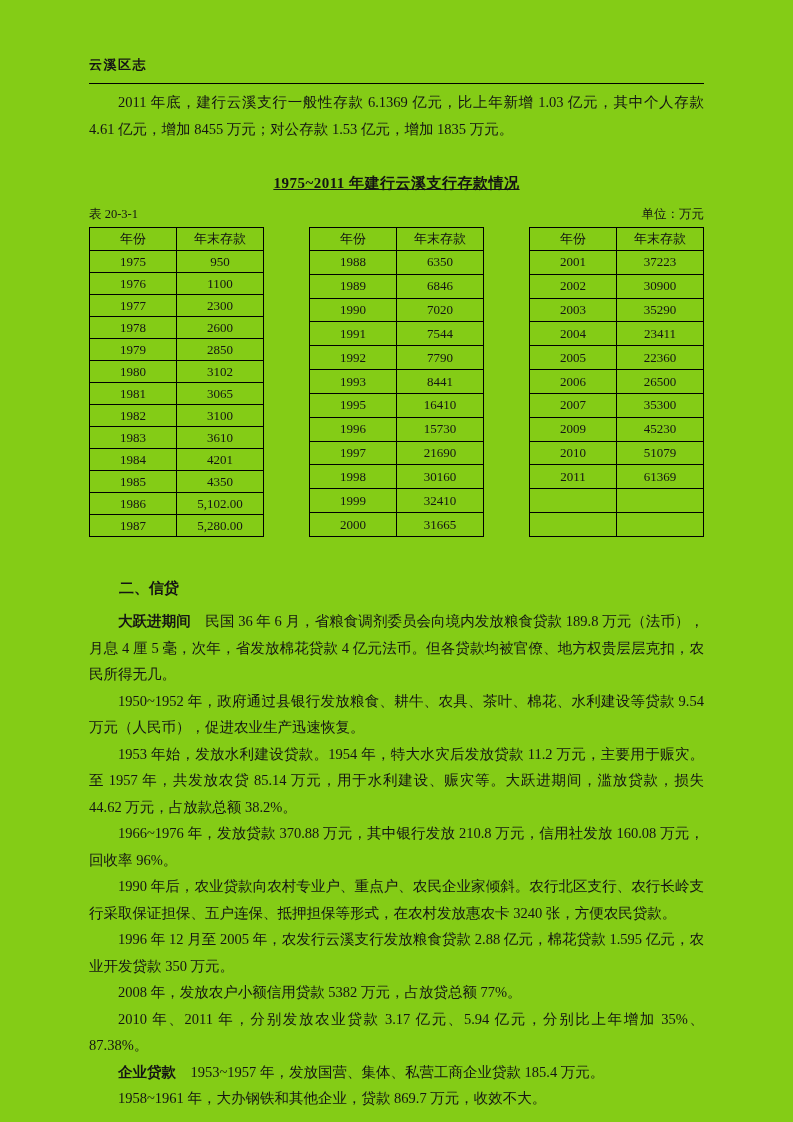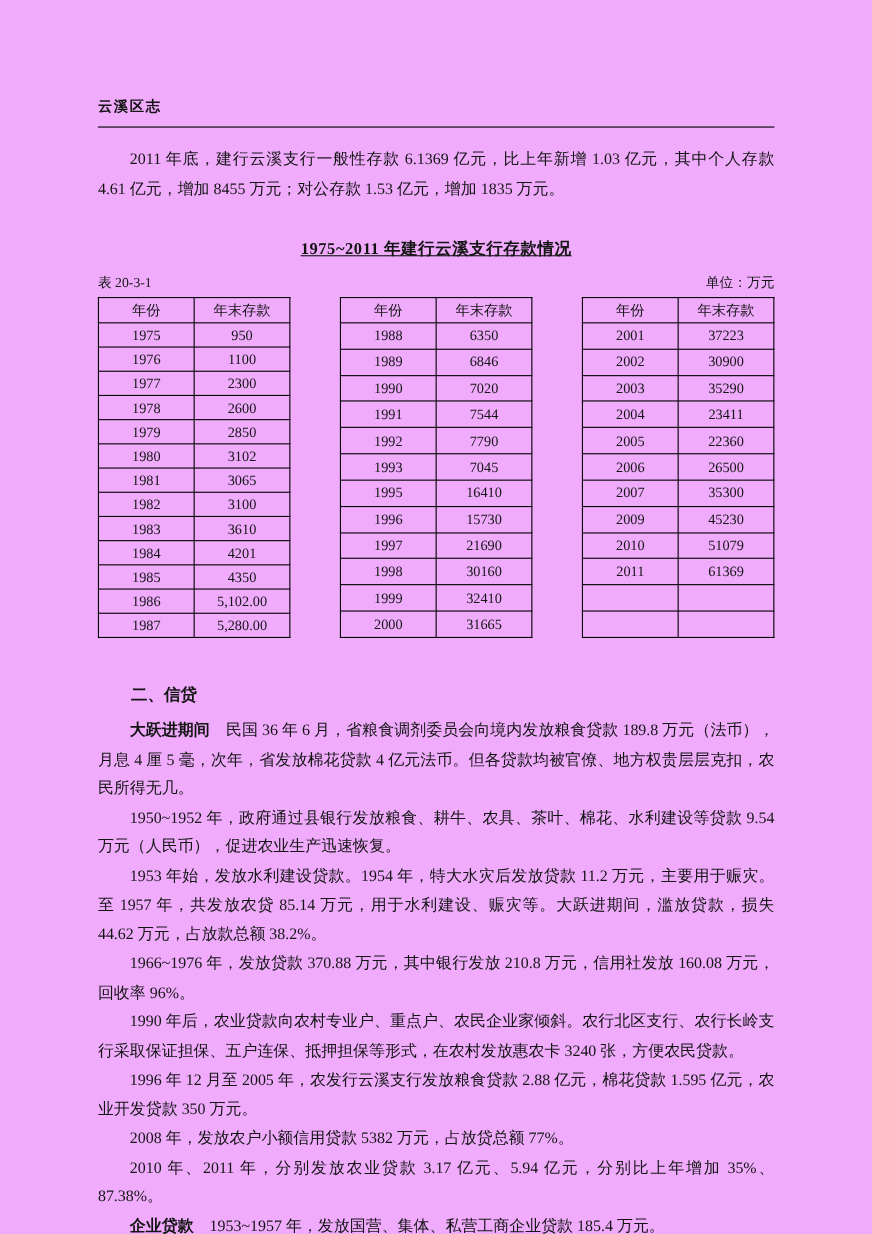--- a/index.html
+++ b/index.html
@@ -3,43 +3,43 @@
 <meta charset="utf-8">
 <style>
   * { margin: 0; padding: 0; box-sizing: border-box; }
   html, body { background: #ffffff; }
   body { width: 793px; font-family: "Liberation Serif", "DejaVu Serif", serif; }
 
   .page {
     position: relative;
     width: 793px;
     height: 1122px;
-    background: #f0abfc;
+    background: #84cc16;
     color: #141414;
-    padding: 88px 89px 0 89px;
+    padding: 56px 89px 0 89px;
     overflow: hidden;
   }
 
   .running-head {
     font-size: 13px;
     font-weight: bold;
     letter-spacing: 1.5px;
   }
   .head-rule {
     border-bottom: 1.8px solid #000;
     margin-top: 9px;
   }
 
   .para {
     font-size: 14.5px;
     line-height: 26.5px;
     text-align: justify;
     text-indent: 2em;
   }
-  .intro { margin-top: 16px; }
+  .intro { margin-top: 5px; }
 
   .table-title {
     margin-top: 32px;
     text-align: center;
     font-size: 15px;
     font-weight: bold;
     letter-spacing: 0.5px;
     text-decoration: underline;
   }
   .table-meta {
@@ -194,21 +194,21 @@
           <tr>
             <td>1991</td>
             <td>7544</td>
           </tr>
           <tr>
             <td>1992</td>
             <td>7790</td>
           </tr>
           <tr>
             <td>1993</td>
-            <td>7045</td>
+            <td>8441</td>
           </tr>
           <tr>
             <td>1995</td>
             <td>16410</td>
           </tr>
           <tr>
             <td>1996</td>
             <td>15730</td>
           </tr>
           <tr>

